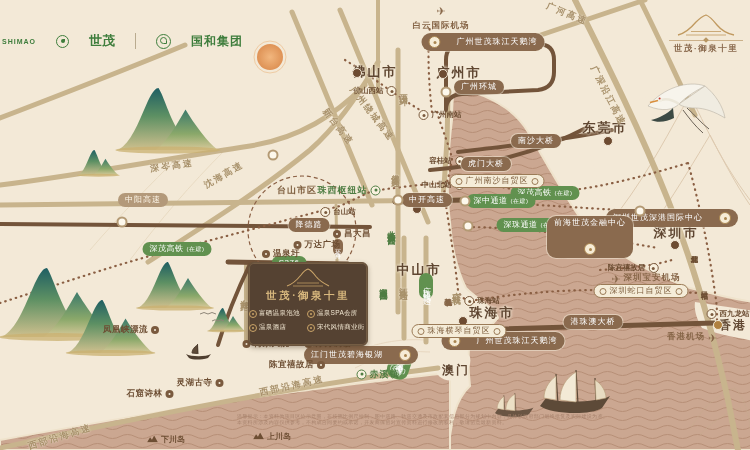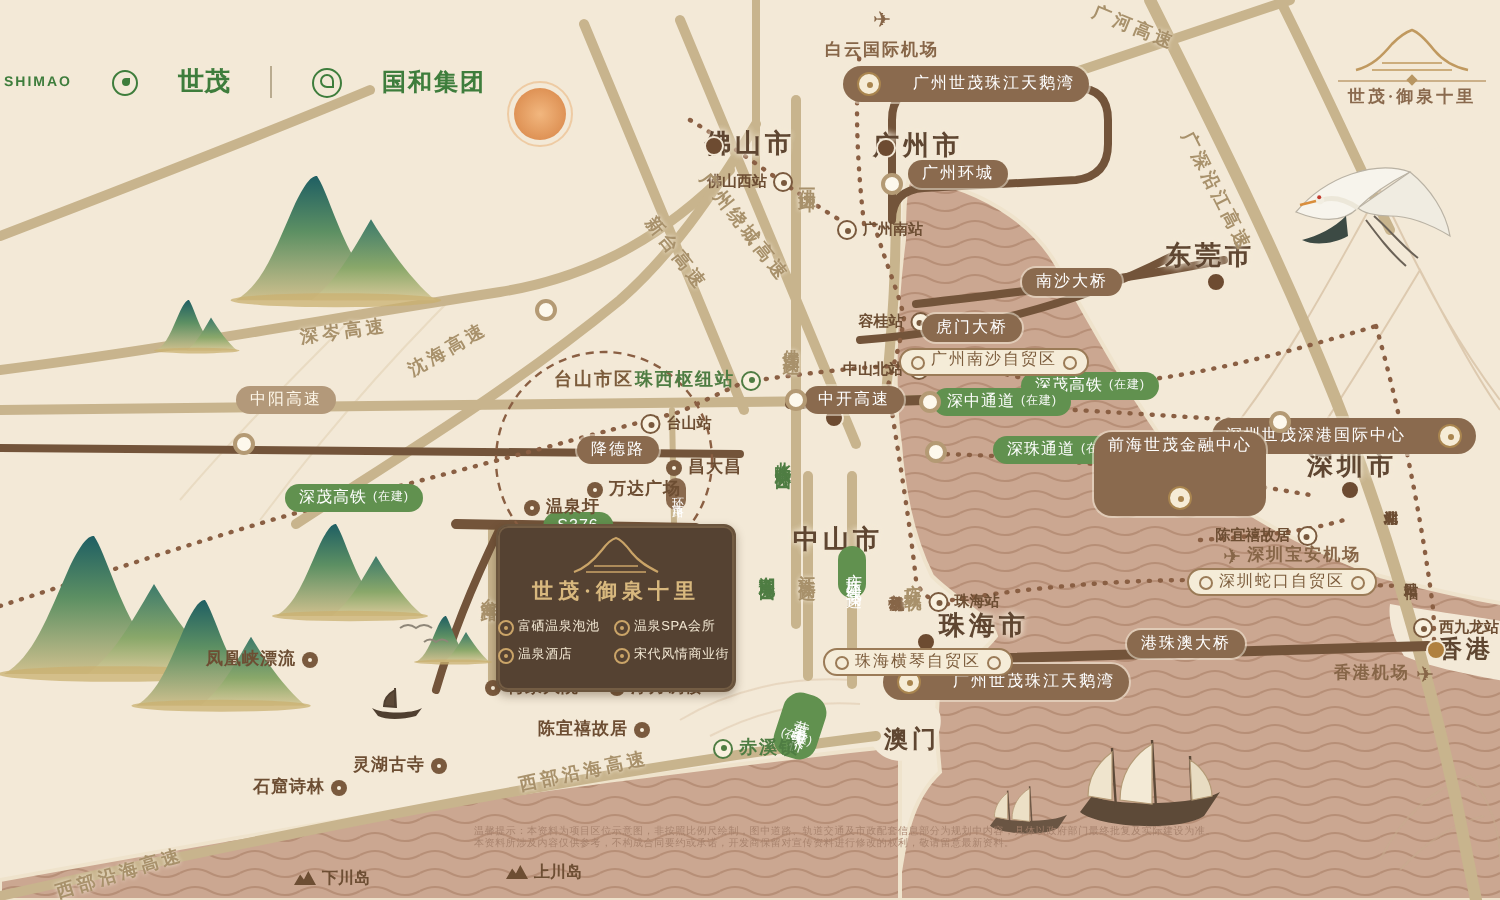--- a/index.html
+++ b/index.html
@@ -435,20 +435,26 @@
         <span class="ic-cp">
           <span></span>
         </span>
       </div>
       <div class="el t-badge-b" style="left: 503px; top: 341px; transform: translate(-50%, -50%);">
         <span class="ic-cp">
           <span></span>
         </span>
         <span class="tx">广州世茂珠江天鹅湾</span>
       </div>
+      <div class="el t-badge-b" style="left: 361px; top: 355px; transform: translate(-50%, -50%);">
+        <span class="tx">江门世茂碧海银湖</span>
+        <span class="ic-cp">
+          <span></span>
+        </span>
+      </div>
       <div class="el t-badge-b" style="left: 479px; top: 87px; transform: translate(-50%, -50%);">
         <span class="tx">广州环城</span>
       </div>
       <div class="el t-badge-b" style="left: 486px; top: 164px; transform: translate(-50%, -50%);">
         <span class="tx">虎门大桥</span>
       </div>
       <div class="el t-badge-b" style="left: 536px; top: 141px; transform: translate(-50%, -50%); text-align: right;">
         <span class="tx">南沙大桥</span>
       </div>
       <div class="el t-badge-b" style="left: 593px; top: 322px; transform: translate(-50%, -50%);">

